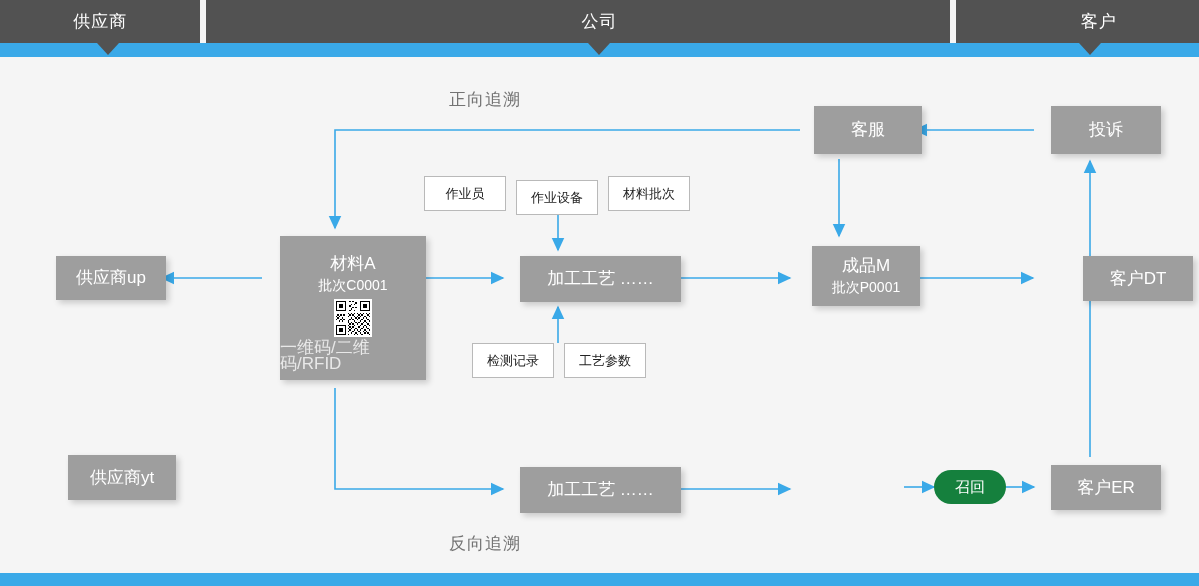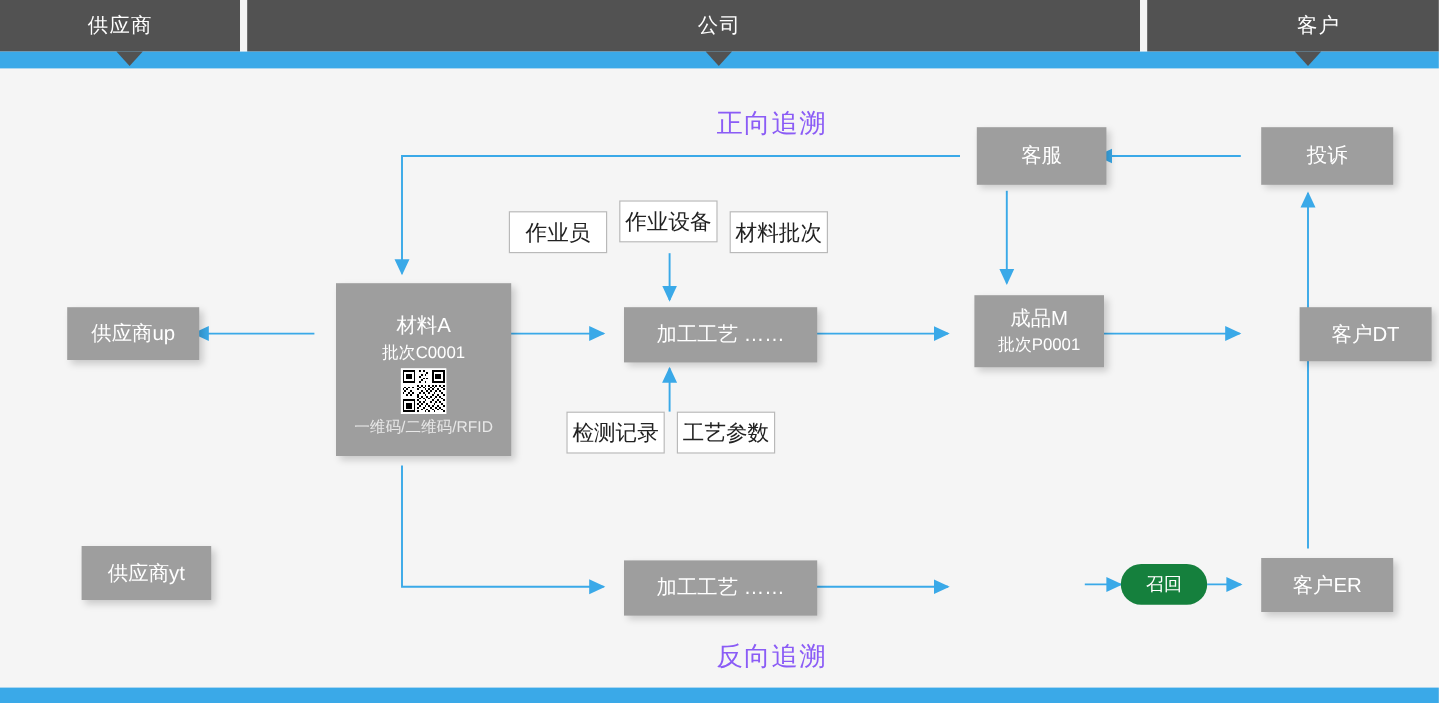--- a/index.html
+++ b/index.html
@@ -22,32 +22,32 @@
   .notch{position:absolute;top:43px;width:0;height:0;
          border-left:11px solid transparent;border-right:11px solid transparent;
          border-top:12px solid #525252;}
 
   
   .node{position:absolute;background:#9e9e9e;box-shadow:3px 3px 6px rgba(0,0,0,0.18);
         display:flex;flex-direction:column;align-items:center;justify-content:center;
         color:#ffffff;box-sizing:border-box;margin-left:16px;}
   .node .t1{font-size:17px;line-height:22px;}
   .node .t2{font-size:14px;line-height:20px;}
-  .node .t3{font-size:13px;line-height:16px;color:#e8e8e8;text-align:center;}
+  .node .t3{font-size:17px;line-height:16px;color:#e8e8e8;}
 
   .wnode{position:absolute;background:#ffffff;border:1px solid #b9b9b9;
          display:flex;align-items:center;justify-content:center;
-         color:#222222;font-size:18px;box-sizing:border-box;}
+         color:#222222;font-size:13px;box-sizing:border-box;}
 
   .pill{position:absolute;background:#15803d;border-radius:17px;
         display:flex;align-items:center;justify-content:center;
         color:#ffffff;font-size:15px;box-sizing:border-box;}
 
-  .sectitle{position:absolute;color:#8b5cf6;font-size:22px;letter-spacing:1px;
-            text-align:right;width:240px;}
+  .sectitle{position:absolute;color:#737373;font-size:17px;letter-spacing:1px;
+            text-align:left;width:240px;}
 
   .qr{width:38px;height:38px;margin:4px 0 3px 0;background:#ffffff;
       display:block;}
 
   svg.wires{position:absolute;left:0;top:0;width:1199px;height:586px;
             pointer-events:none;}
 </style>
 </head>
 <body>
 
@@ -245,21 +245,21 @@
         <rect x="18" y="23" width="1" height="1"></rect>
           <rect x="23" y="23" width="1" height="1"></rect>
       </g>
     </svg>
     <div class="t3">一维码/二维码/RFID</div>
   </div>
 
   <div class="wnode" style="left:424px;top:176px;width:82px;height:35px">
     <span>作业员</span>
   </div>
-  <div class="wnode" style="left:516px;top:167px;width:82px;height:35px">
+  <div class="wnode" style="left:516px;top:180px;width:82px;height:35px">
     <span>作业设备</span>
   </div>
   <div class="wnode" style="left:608px;top:176px;width:82px;height:35px">
     <span>材料批次</span>
   </div>
 
   <div class="node" style="left:504px;top:256px;width:161px;height:46px">
     <div class="t1">加工工艺  ……</div>
   </div>
 

